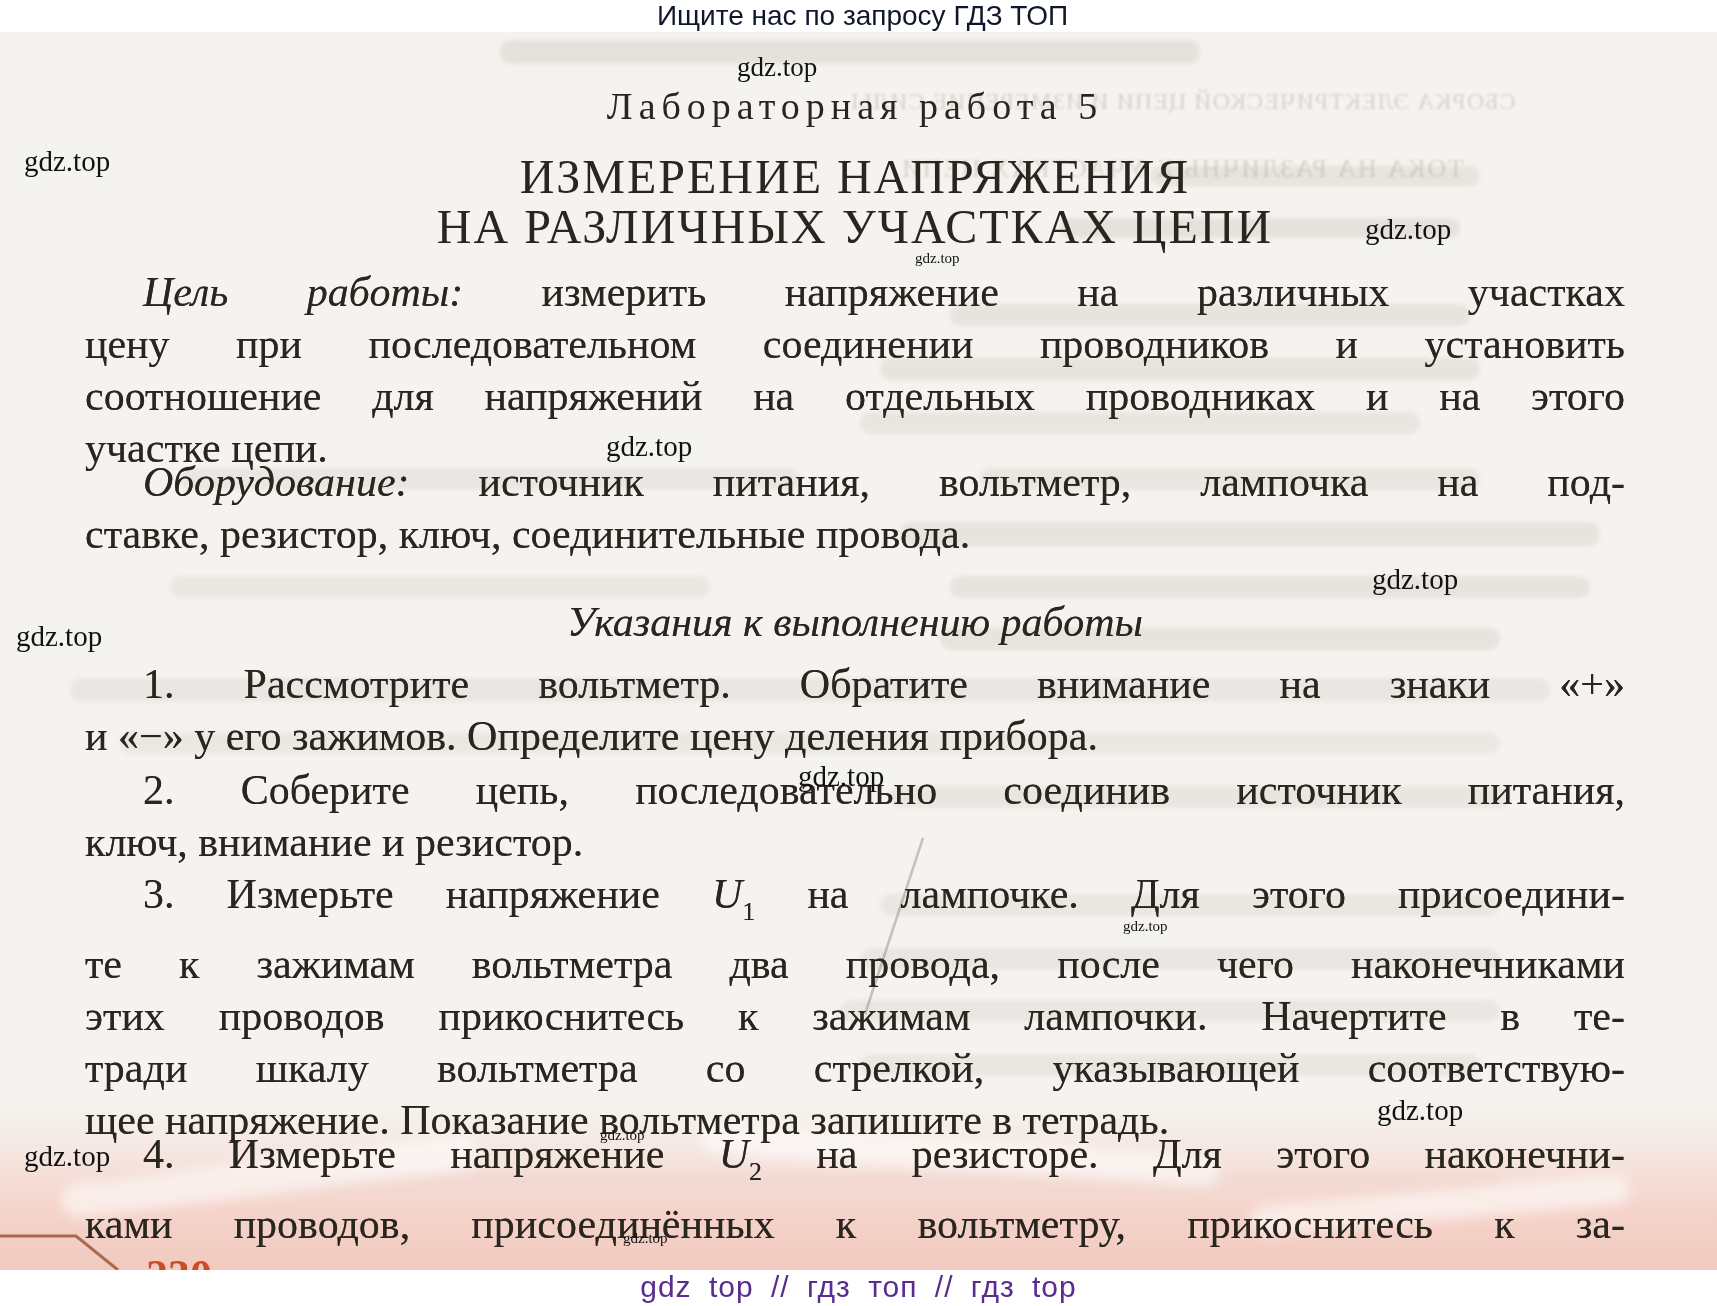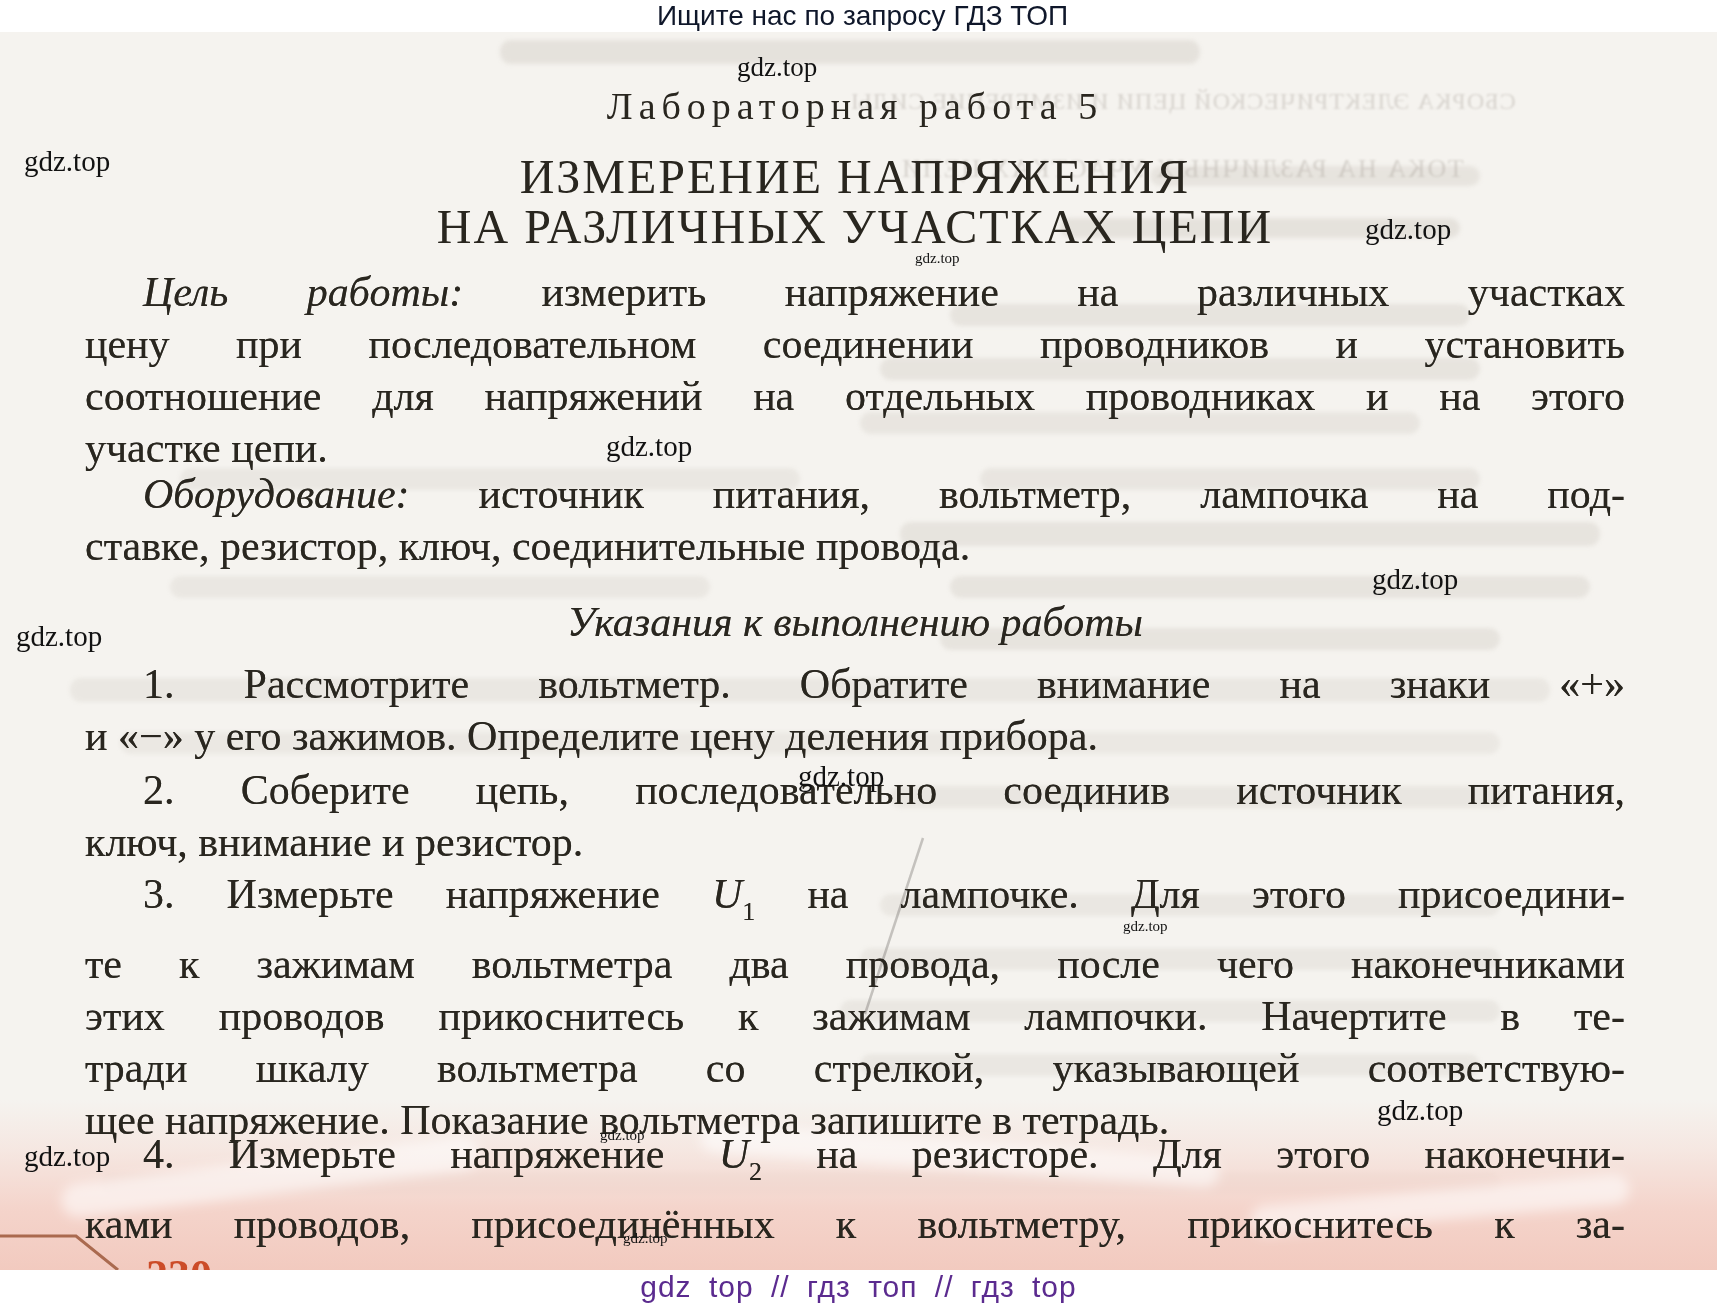--- a/index.html
+++ b/index.html
@@ -109,21 +109,21 @@
     <div class="center-line title" style="top:117px;">ИЗМЕРЕНИЕ НАПРЯЖЕНИЯ</div>
     <div class="center-line title" style="top:167px;">НА РАЗЛИЧНЫХ УЧАСТКАХ ЦЕПИ</div>
 
     <div class="para" style="top:234px;">
       <div class="ln ind"><span class="it">Цель работы:</span><span> измерить напряжение на различных участках</span></div>
       <div class="ln">цену при последовательном соединении проводников и установить</div>
       <div class="ln">соотношение для напряжений на отдельных проводниках и на этого</div>
       <div class="ln last">участке цепи.</div>
     </div>
 
-    <div class="para" style="top:436px;">
+    <div class="para" style="top:424px;">
       <div class="ln ind"><span class="it">Оборудование:</span><span> источник питания, вольтметр, лампочка на под-</span></div>
       <div class="ln last">ставке, резистор, ключ, соединительные провода.</div>
     </div>
 
     <div class="subhead" style="top:566px;">Указания к выполнению работы</div>
 
     <div class="para" style="top:626px;">
       <div class="ln ind">1. Рассмотрите вольтметр. Обратите внимание на знаки «+»</div>
       <div class="ln last">и «−» у его зажимов. Определите цену деления прибора.</div>
     </div>

